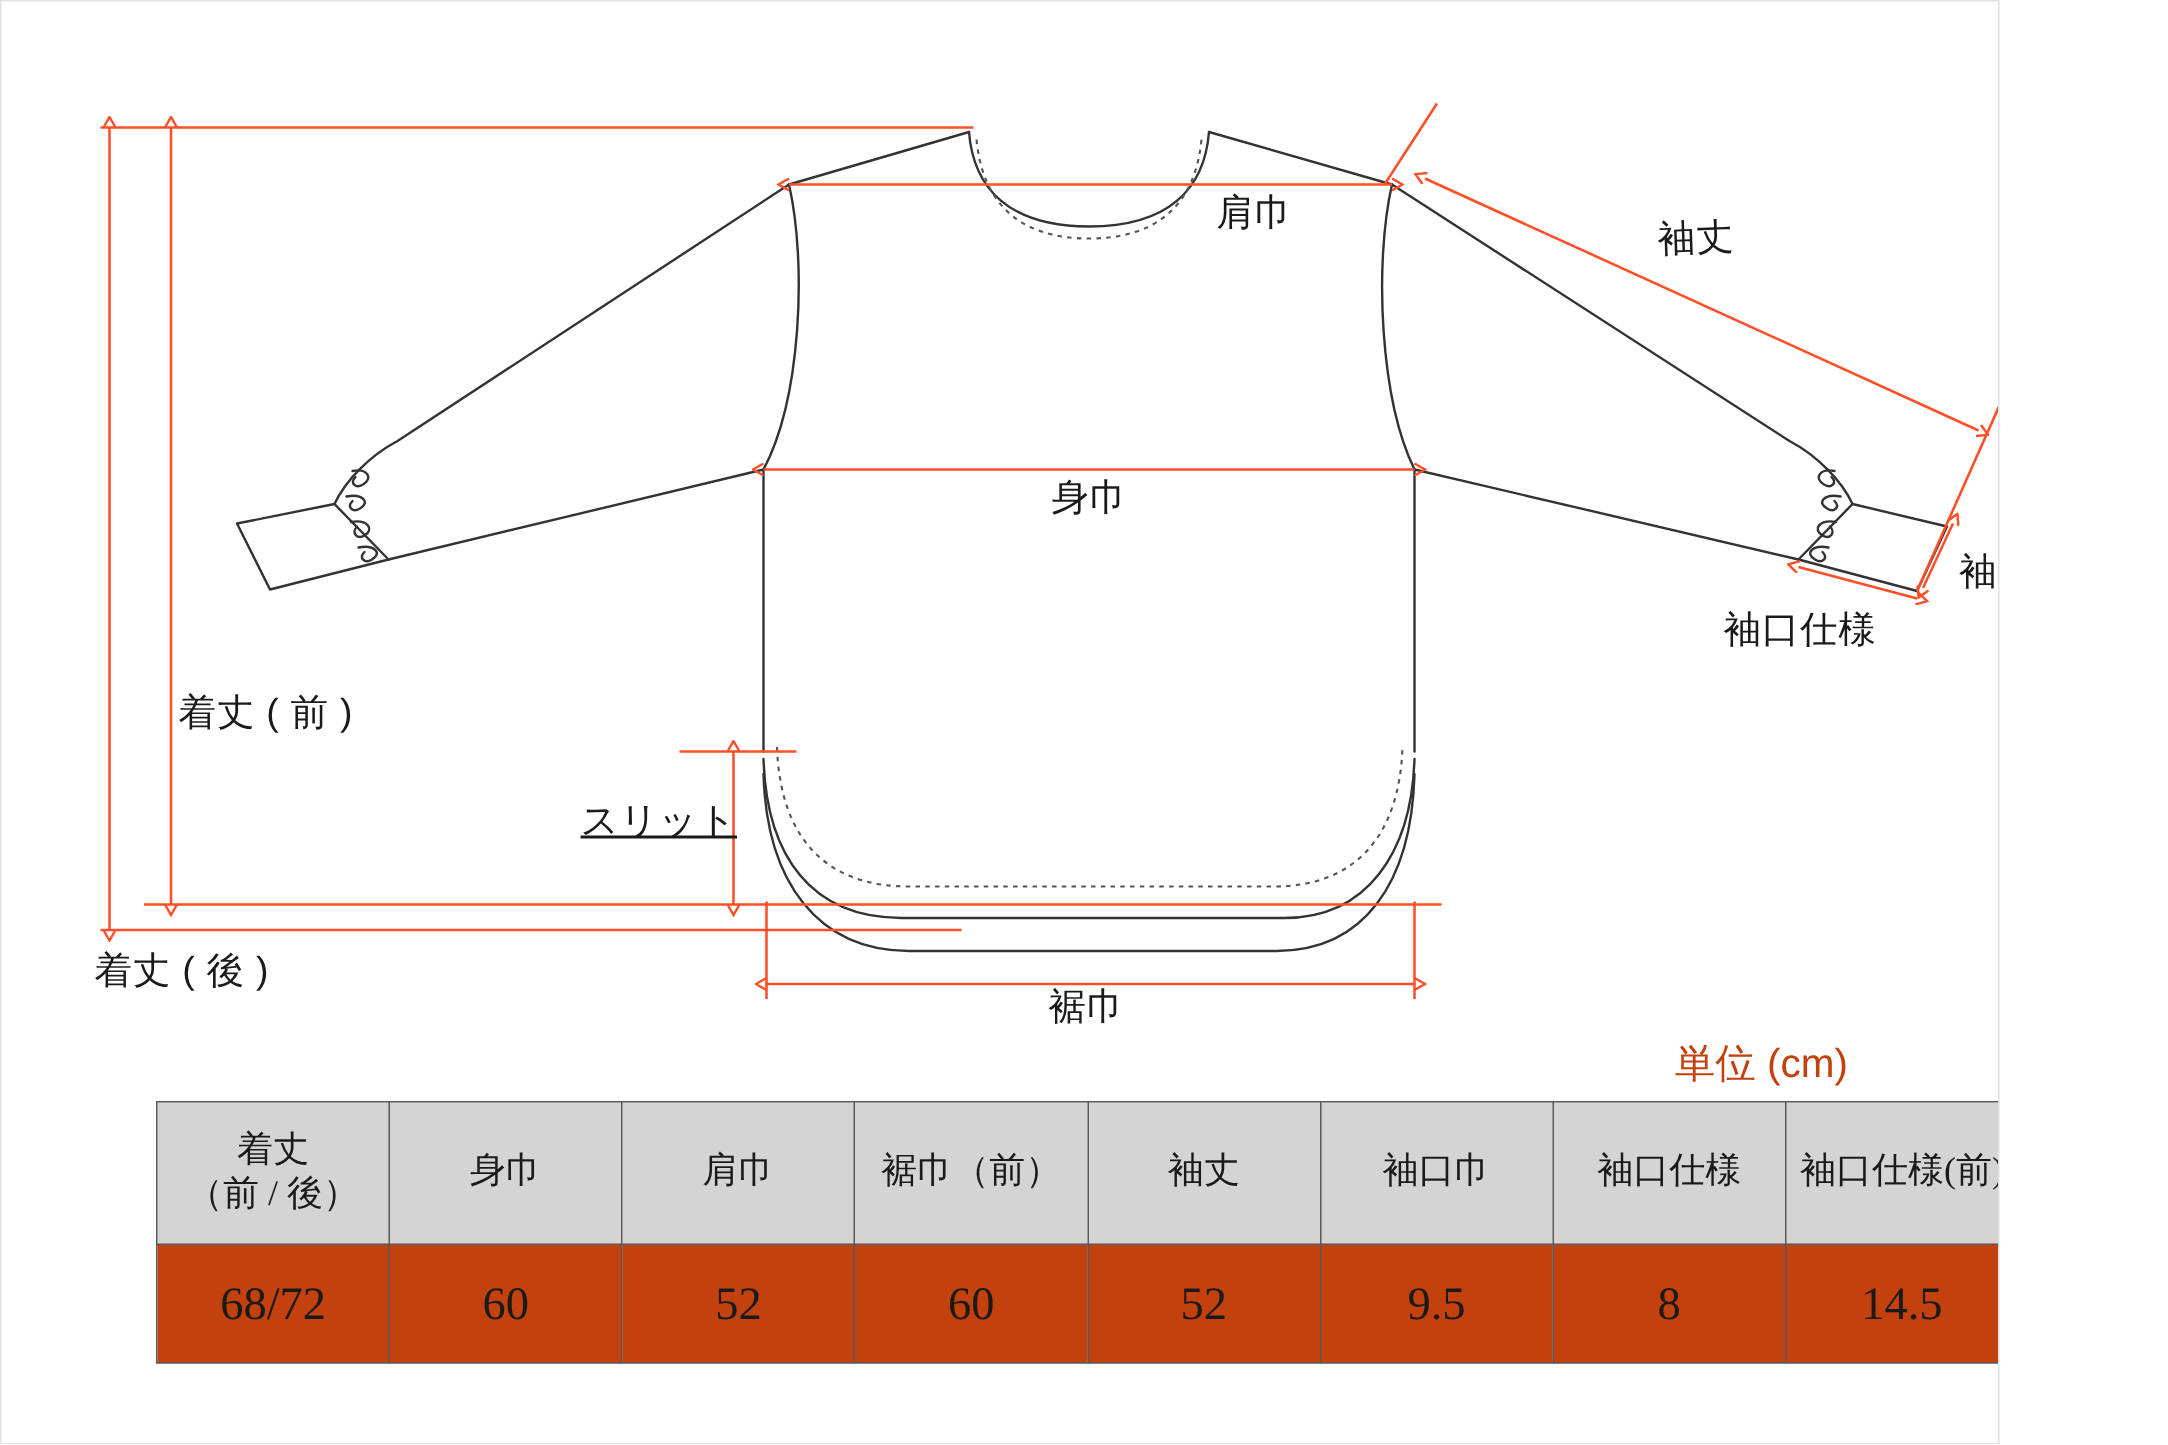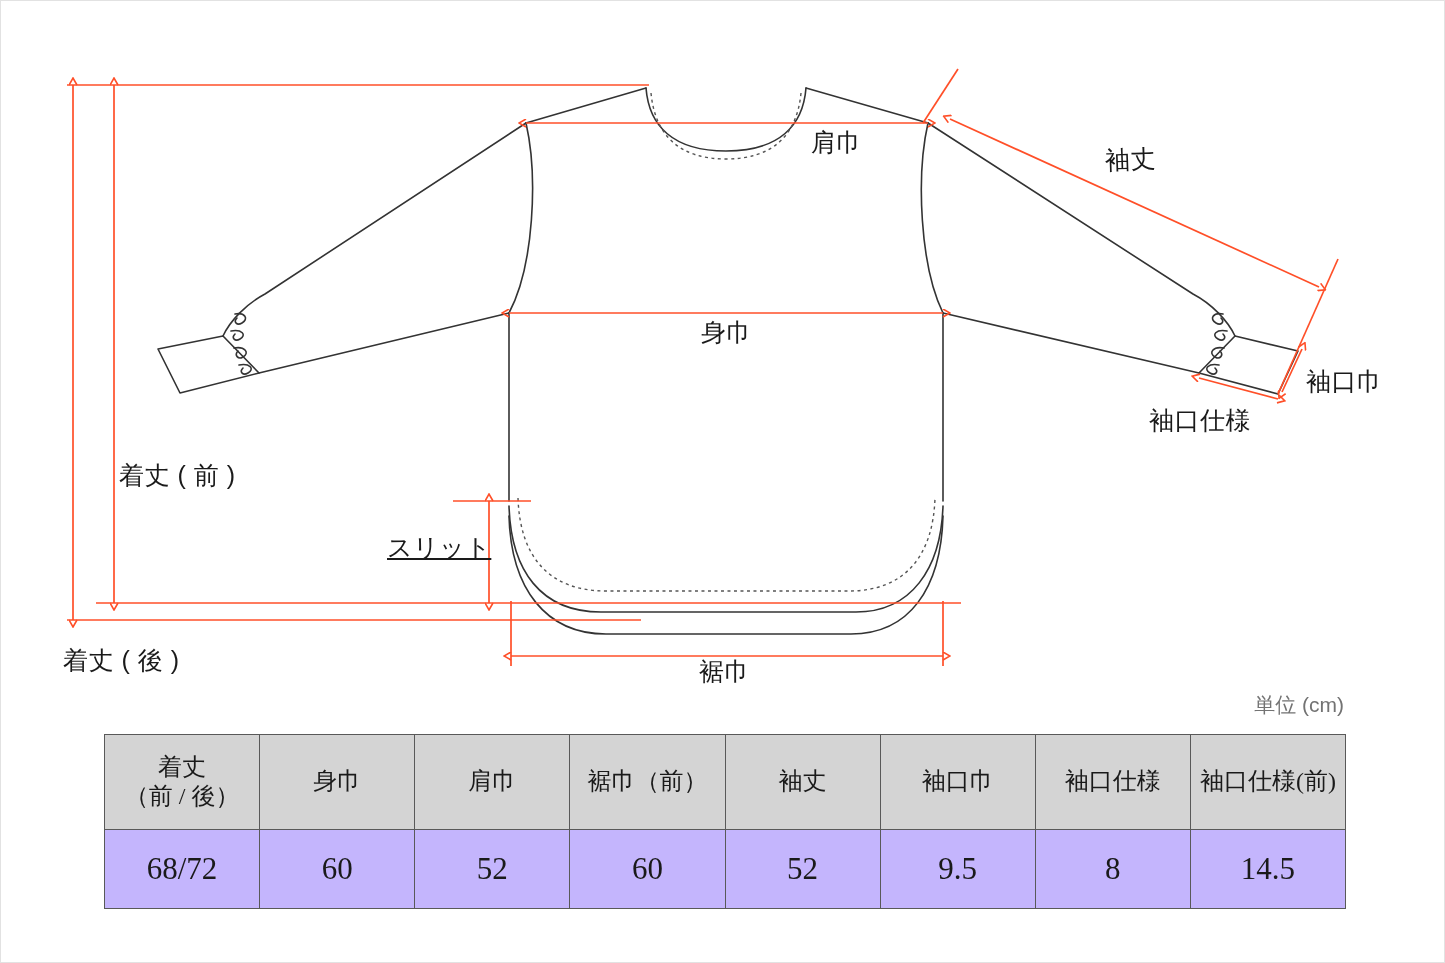--- a/index.html
+++ b/index.html
@@ -6,21 +6,21 @@
   html, body {
     margin: 0;
     padding: 0;
     background: #ffffff;
   }
   body {
     font-family: "Liberation Sans", "DejaVu Sans", sans-serif;
   }
   #page {
     position: relative;
-    width: 1445px;
+    width: 1333px;
     height: 963px;
     background: #ffffff;
     box-sizing: border-box;
     border: 1px solid #e2e2e2;
     overflow: hidden;
   }
   #diagram-svg {
     position: absolute;
     left: 0;
     top: 0;
@@ -32,22 +32,22 @@
     color: #1a1a1a;
     font-size: 25px;
     line-height: 1.1;
     white-space: nowrap;
     letter-spacing: 0.5px;
   }
   #unit-note {
     position: absolute;
     right: 100px;
     top: 690px;
-    font-size: 21px;
-    color: #737373;
+    font-size: 27px;
+    color: #c2410c;
     white-space: nowrap;
   }
   #size-table {
     position: absolute;
     left: 103px;
     top: 733px;
     width: 1242px;
     border-collapse: collapse;
     table-layout: fixed;
     font-family: Liberation Serif, serif;
@@ -61,21 +61,21 @@
     font-weight: normal;
   }
   #size-table th {
     background: #d4d4d4;
     height: 90px;
     font-size: 24px;
     line-height: 1.22;
     padding: 2px 2px;
   }
   #size-table td {
-    background: #c4b5fd;
+    background: #c2410c;
     height: 74px;
     font-size: 31px;
     padding: 2px 2px;
   }
   .th-l1, .th-l2 { display: block; }
 </style>
 </head>
 <body>
 
 <div id="page">
@@ -182,21 +182,21 @@
   <div class="dim-label" style="left:700px; top:318px;">身巾</div>
 
   <div class="dim-label" style="left:1104px; top:145px; transform: rotate(-2deg);">袖丈</div>
 
   <div class="dim-label" style="left:1305px; top:367px;">袖口巾</div>
 
   <div class="dim-label" style="left:1148px; top:406px;">袖口仕様</div>
 
   <div class="dim-label" style="left:118px; top:461px;">着丈 ( 前 )</div>
 
-  <div class="dim-label" style="left:62px; top:633px;margin-top:13px;">着丈 ( 後 )</div>
+  <div class="dim-label" style="left:62px; top:633px;">着丈 ( 後 )</div>
 
   <div class="dim-label" style="left:386px; top:533px;text-decoration:underline;">スリット</div>
 
   <div class="dim-label" style="left:698px; top:657px;">裾巾</div>
 
   <div id="unit-note">単位 (cm)</div>
 
   <table id="size-table">
     <thead>
       <tr>

